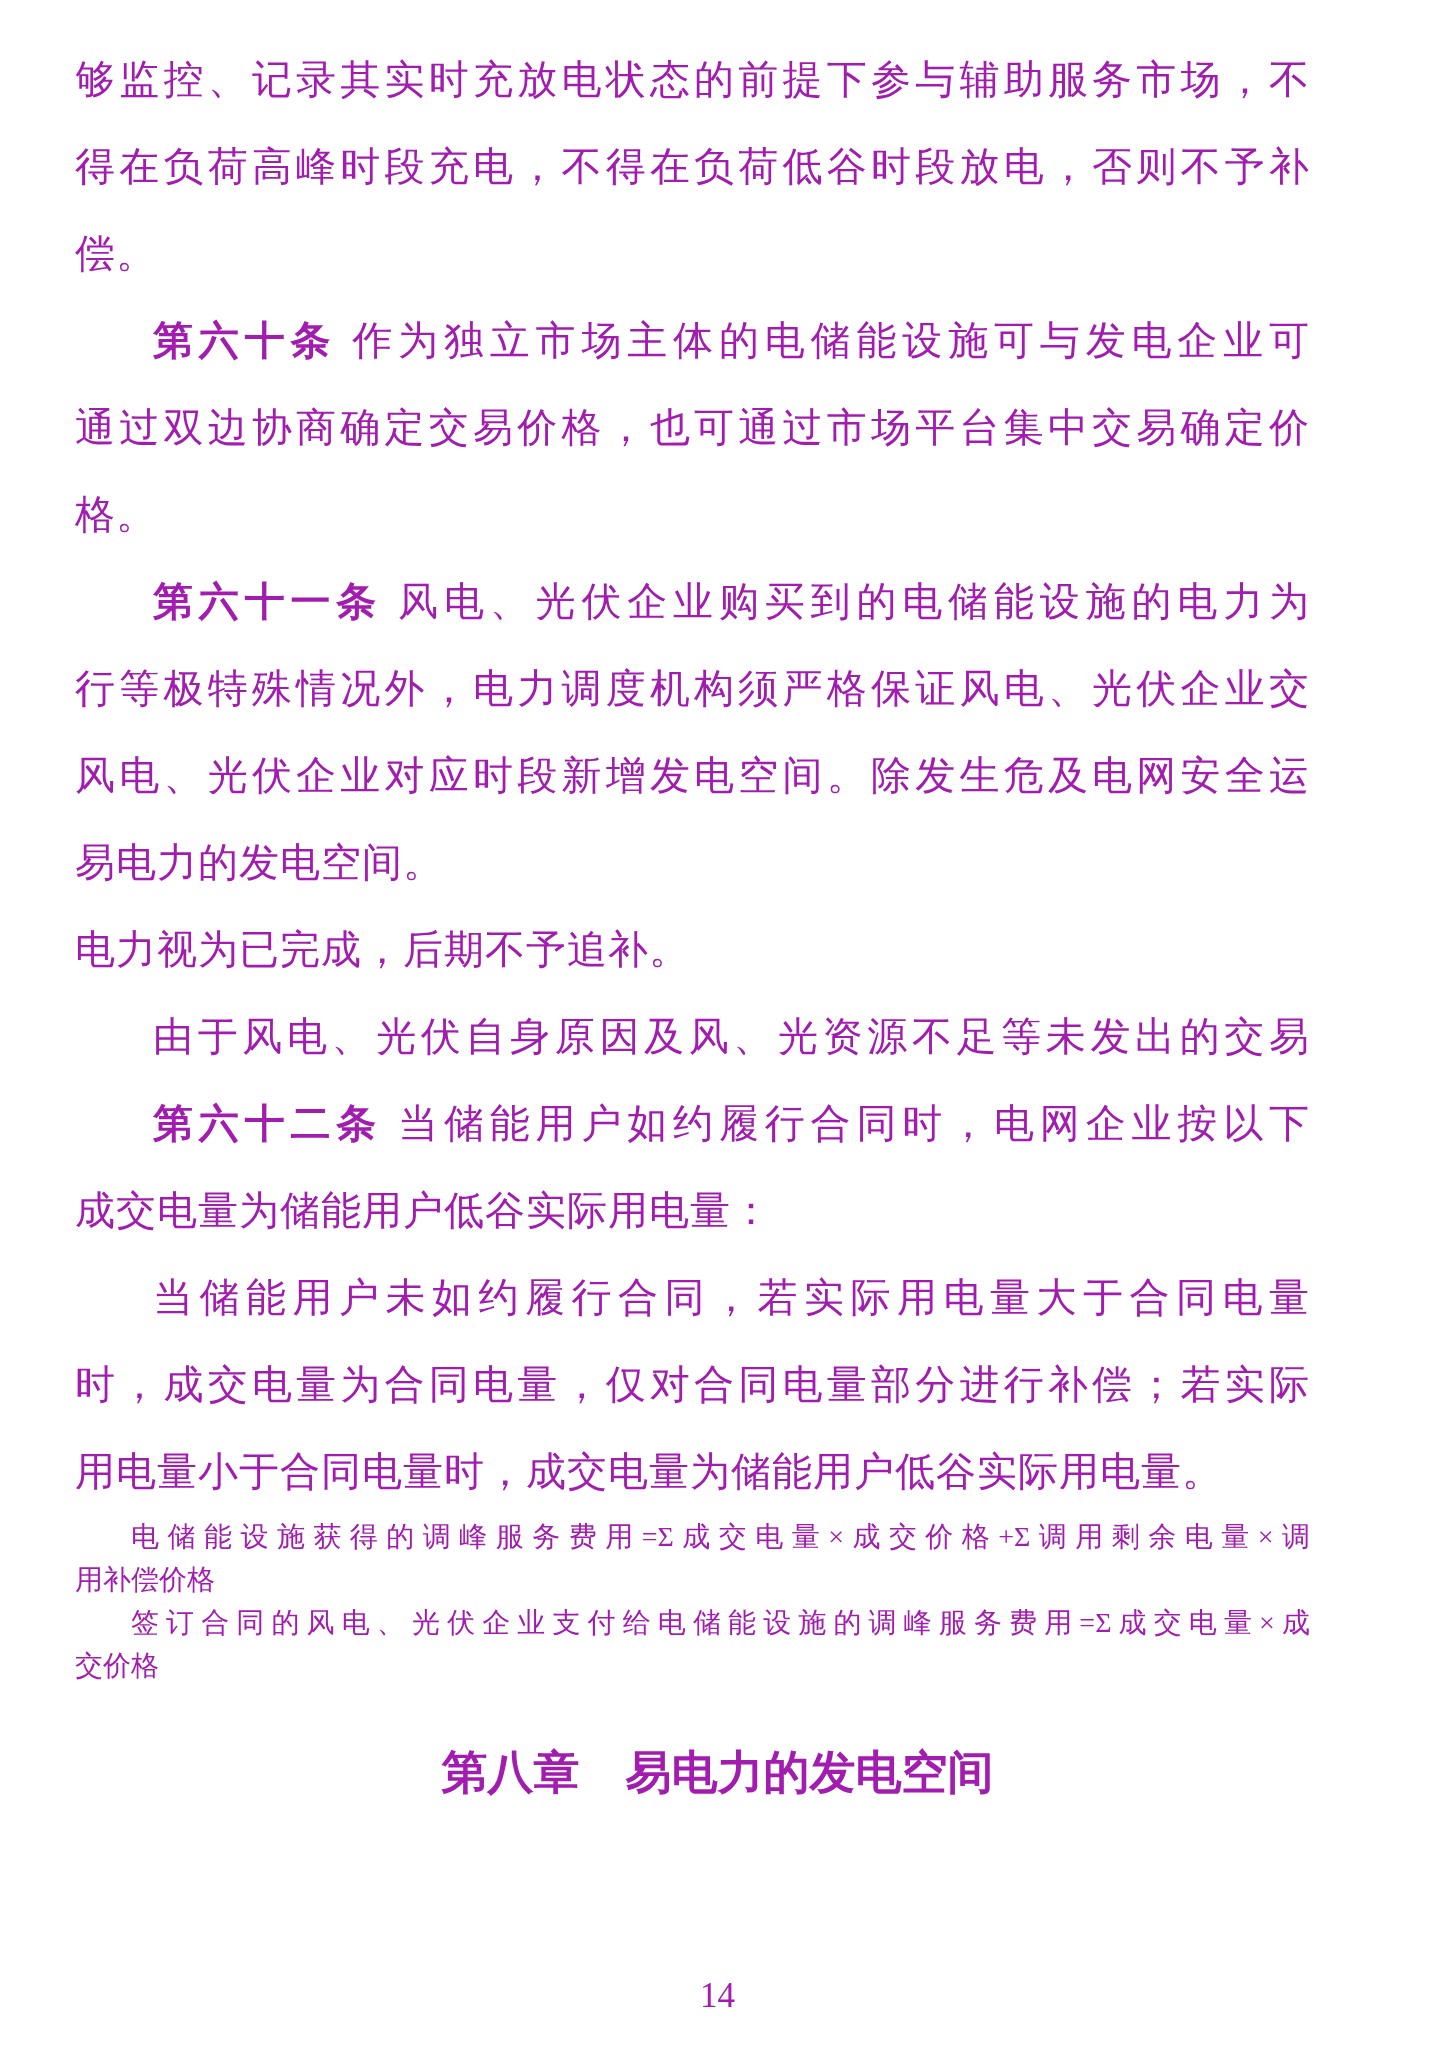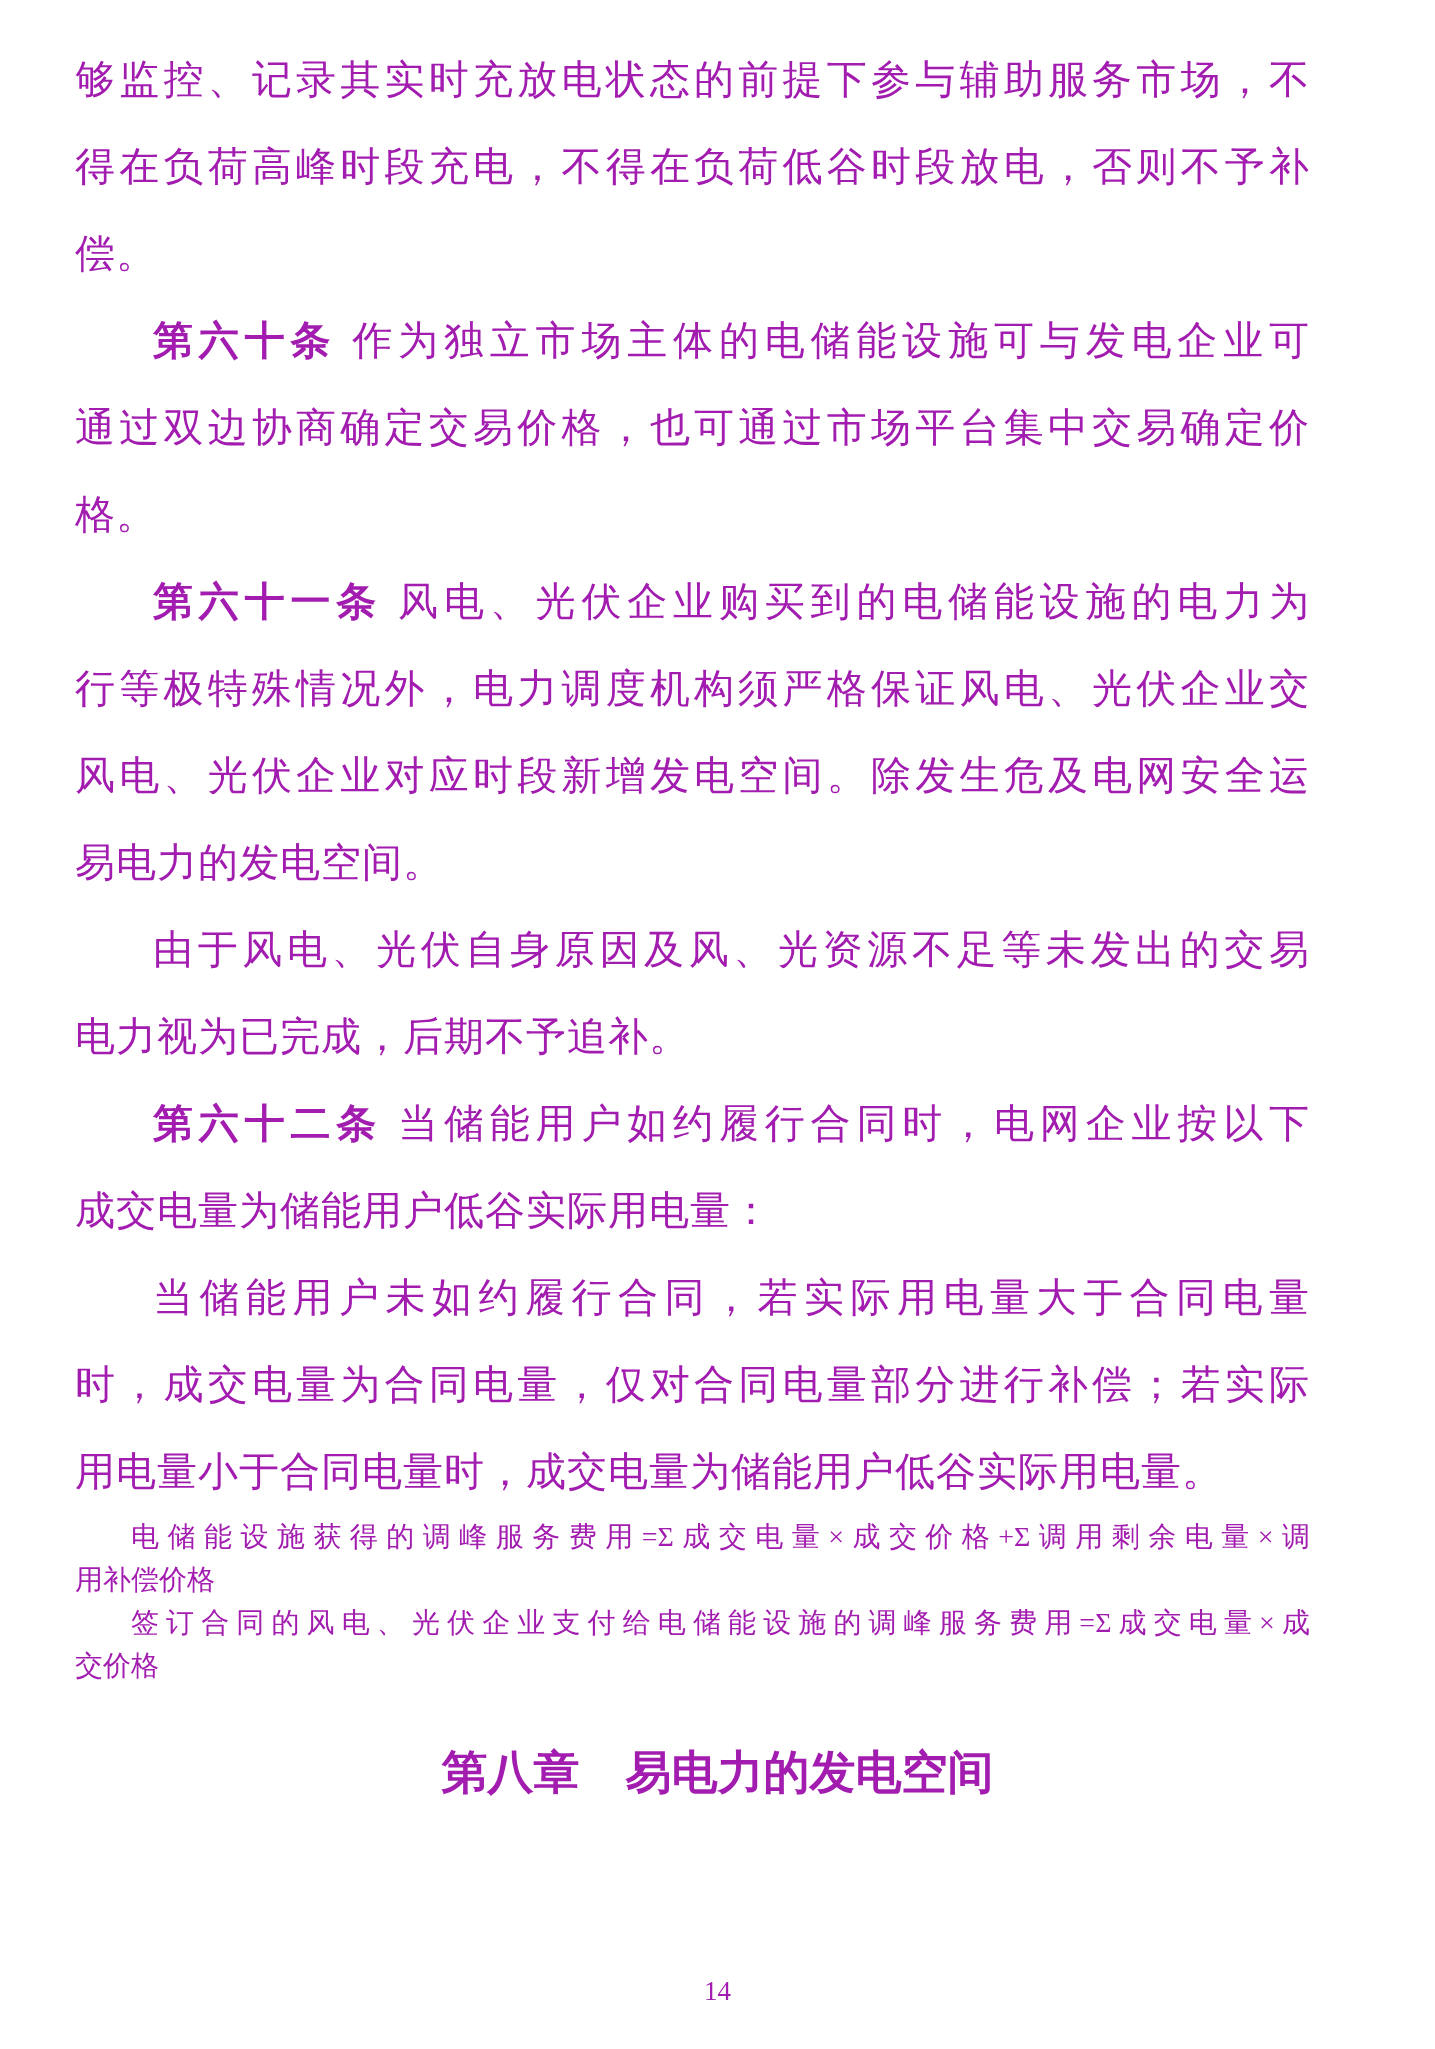--- a/index.html
+++ b/index.html
@@ -55,21 +55,21 @@
     font-size: 46px;
     font-weight: bold;
     line-height: 62px;
   }
   .page-footer {
     position: absolute;
     left: 0;
     top: 1976px;
     width: 1435px;
     text-align: center;
-    font-size: 27px;
+    font-size: 35px;
   }
 </style>
 </head>
 <body>
 
 <div class="page">
   <div class="flow" id="flow">
       <div class="paragraph">
         <div class="line stretch">够监控、记录其实时充放电状态的前提下参与辅助服务市场，不</div>
         <div class="line stretch">得在负荷高峰时段充电，不得在负荷低谷时段放电，否则不予补</div>
@@ -80,22 +80,22 @@
         <div class="line stretch">通过双边协商确定交易价格，也可通过市场平台集中交易确定价</div>
         <div class="line">格。</div>
       </div>
       <div class="paragraph">
         <div class="line stretch indent"><span class="bold">第六十一条</span> 风电、光伏企业购买到的电储能设施的电力为</div>
         <div class="line stretch">行等极特殊情况外，电力调度机构须严格保证风电、光伏企业交</div>
         <div class="line stretch">风电、光伏企业对应时段新增发电空间。除发生危及电网安全运</div>
         <div class="line">易电力的发电空间。</div>
       </div>
       <div class="paragraph">
+        <div class="line">电力视为已完成，后期不予追补。</div>
         <div class="line stretch indent">由于风电、光伏自身原因及风、光资源不足等未发出的交易</div>
-        <div class="line">电力视为已完成，后期不予追补。</div>
       </div>
       <div class="paragraph">
         <div class="line stretch indent"><span class="bold">第六十二条</span> 当储能用户如约履行合同时，电网企业按以下</div>
         <div class="line">成交电量为储能用户低谷实际用电量：</div>
       </div>
       <div class="paragraph">
         <div class="line stretch indent">当储能用户未如约履行合同，若实际用电量大于合同电量</div>
         <div class="line stretch">时，成交电量为合同电量，仅对合同电量部分进行补偿；若实际</div>
         <div class="line">用电量小于合同电量时，成交电量为储能用户低谷实际用电量。</div>
       </div>

